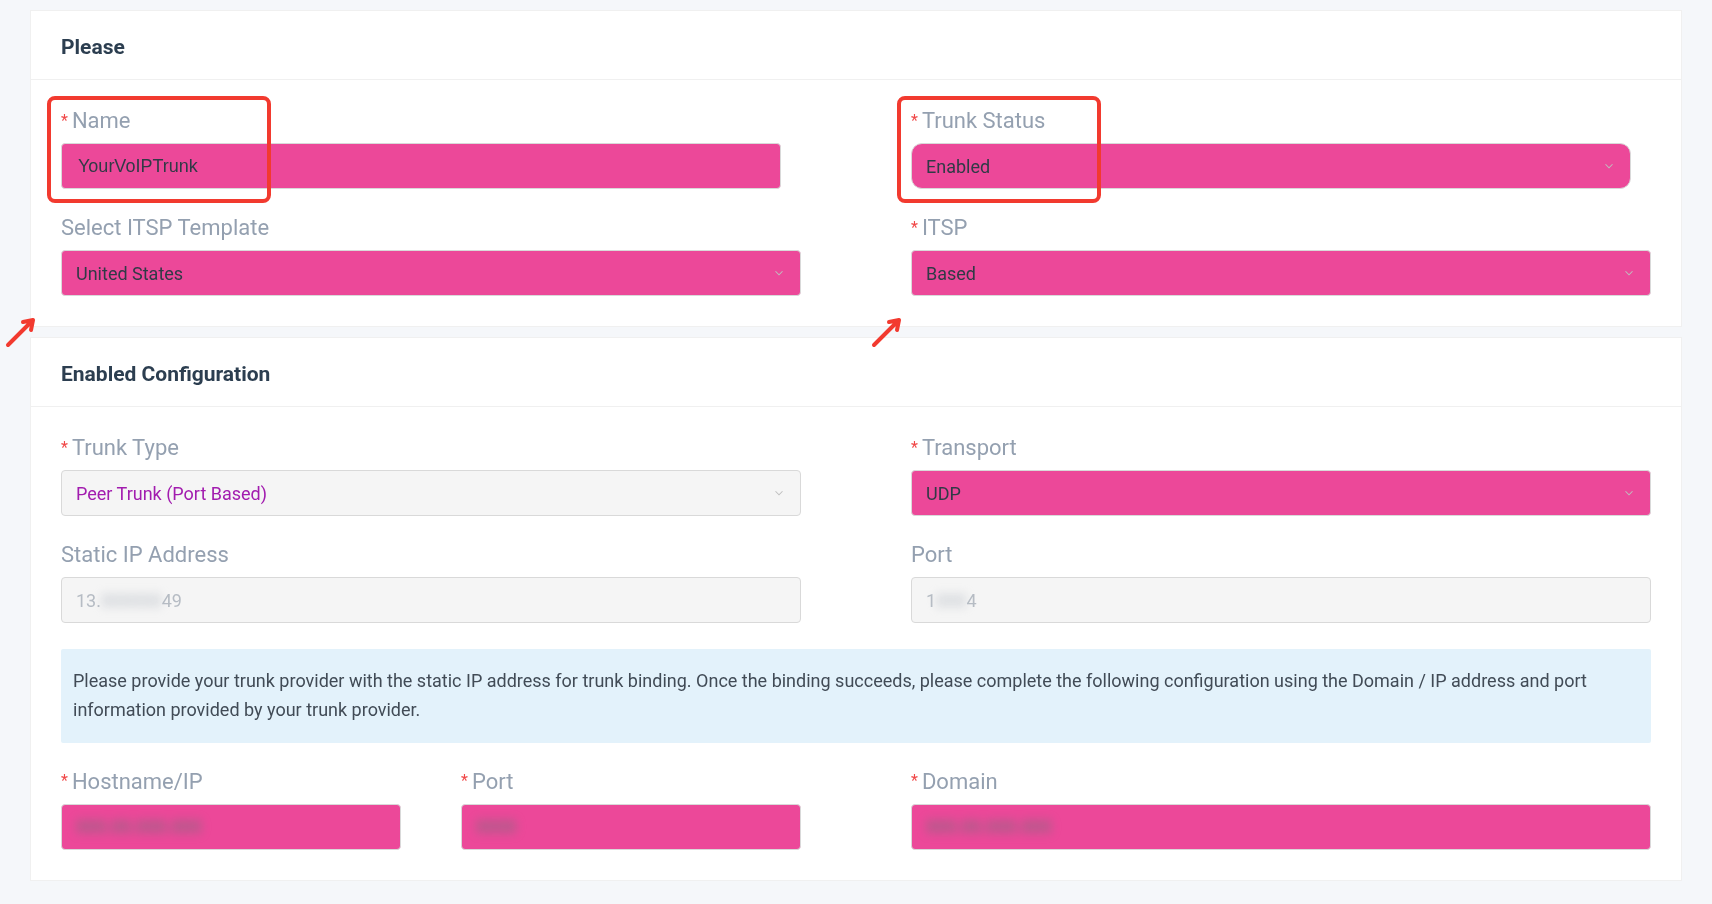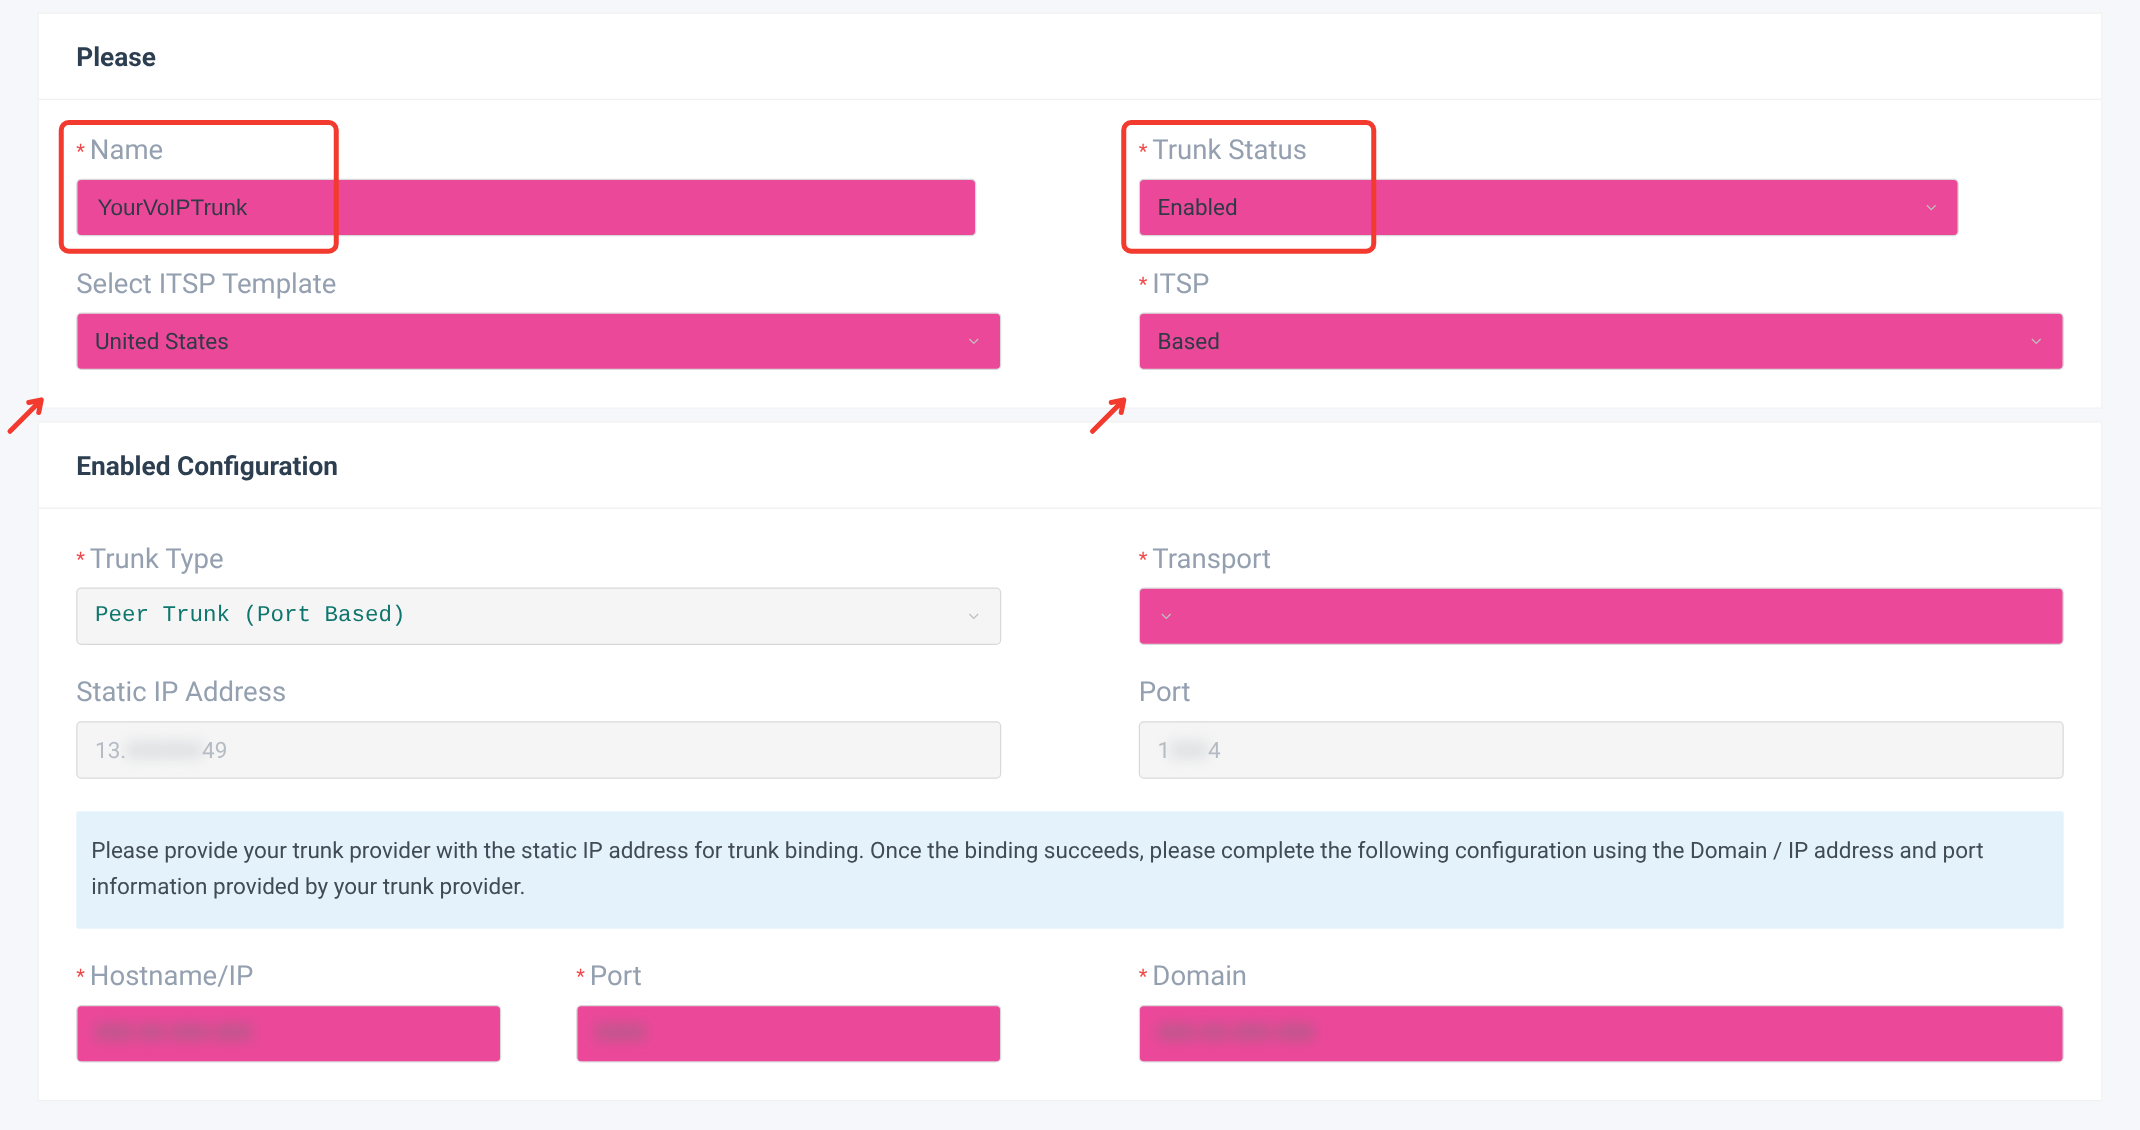--- a/index.html
+++ b/index.html
@@ -67,21 +67,21 @@
   }
   .input input {
     border: none; outline: none; width: 100%; font-size: 18px; color: #303a46;
     background: transparent;
   }
   .select .value { flex: 1; }
   .select.disabled, .input.disabled {
     background: #f5f5f5;
     color: #b6bcc4;
   }
-  .select.disabled .value, .input.disabled input { color: #0f766e; font-family: Liberation Mono, monospace; }
+  .select.disabled .value, .input.disabled input { color: #a21caf; }
   .chevron {
     width: 14px; height: 14px; flex: 0 0 auto;
     stroke: #bfbfbf; fill: none; stroke-width: 1.8;
   }
   .red-box {
     outline: 4px solid #f23a2f;
     outline-offset: -2px;
     border-radius: 6px;
     padding: 10px 12px 12px 12px;
     margin: -10px -12px -12px -12px;
@@ -153,21 +153,21 @@
             </div>
           </div>
         </div>
 
         <div class="form-field">
           <div class="red-box" style="width:200px;">
             <div class="label-row">
               <span class="req">*</span>
               <span class="label">Trunk Status</span>
             </div>
-            <div class="select" style="width:656px;">
+            <div class="select" style="width:720px;border-radius:11px;">
               <span class="value">Enabled</span>
               <svg class="chevron" viewBox="0 0 24 24">
                   <polyline points="6 9 12 15 18 9"></polyline>
                 </svg>
             </div>
           </div>
         </div>
 
         <div class="form-field">
           <div class="label-row">
@@ -217,20 +217,21 @@
               </svg>
           </div>
         </div>
 
         <div class="form-field">
           <div class="label-row">
             <span class="req">*</span>
             <span class="label">Transport</span>
           </div>
           <div class="select">
+            <span class="value">UDP</span>
             <svg class="chevron" viewBox="0 0 24 24">
                 <polyline points="6 9 12 15 18 9"></polyline>
               </svg>
           </div>
         </div>
 
         <div class="form-field">
           <div class="label-row">
             <span class="label">Static IP Address</span>
           </div>

